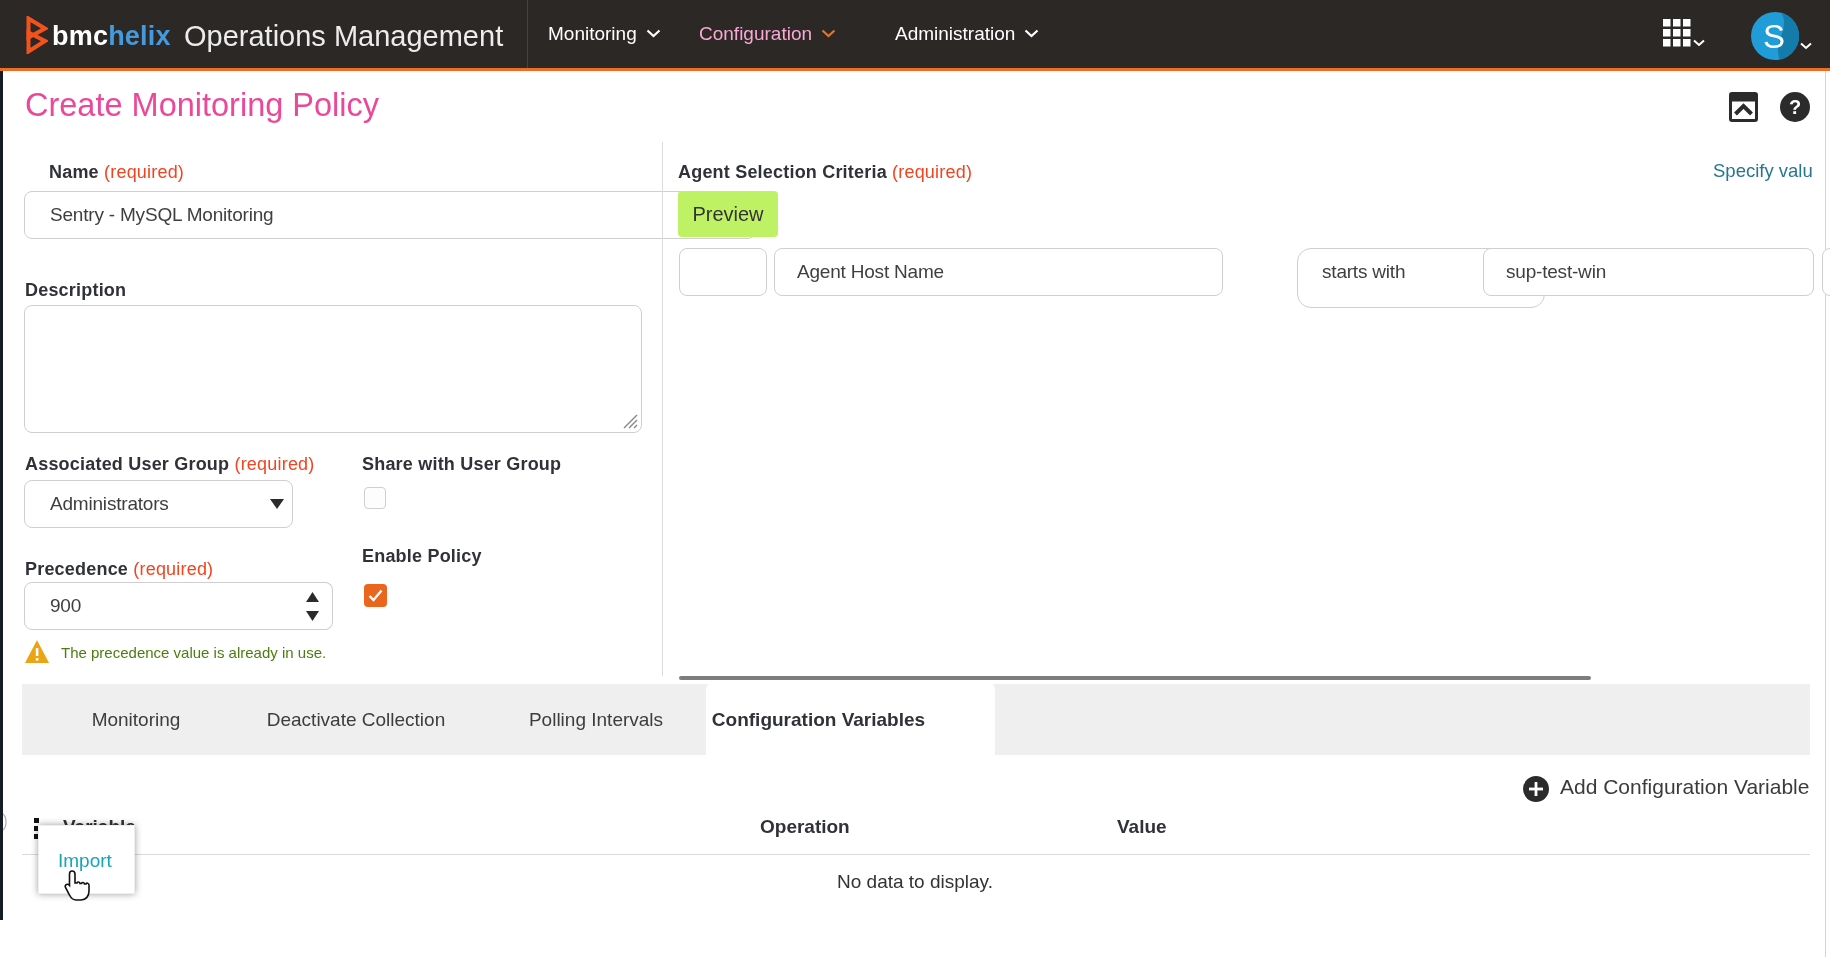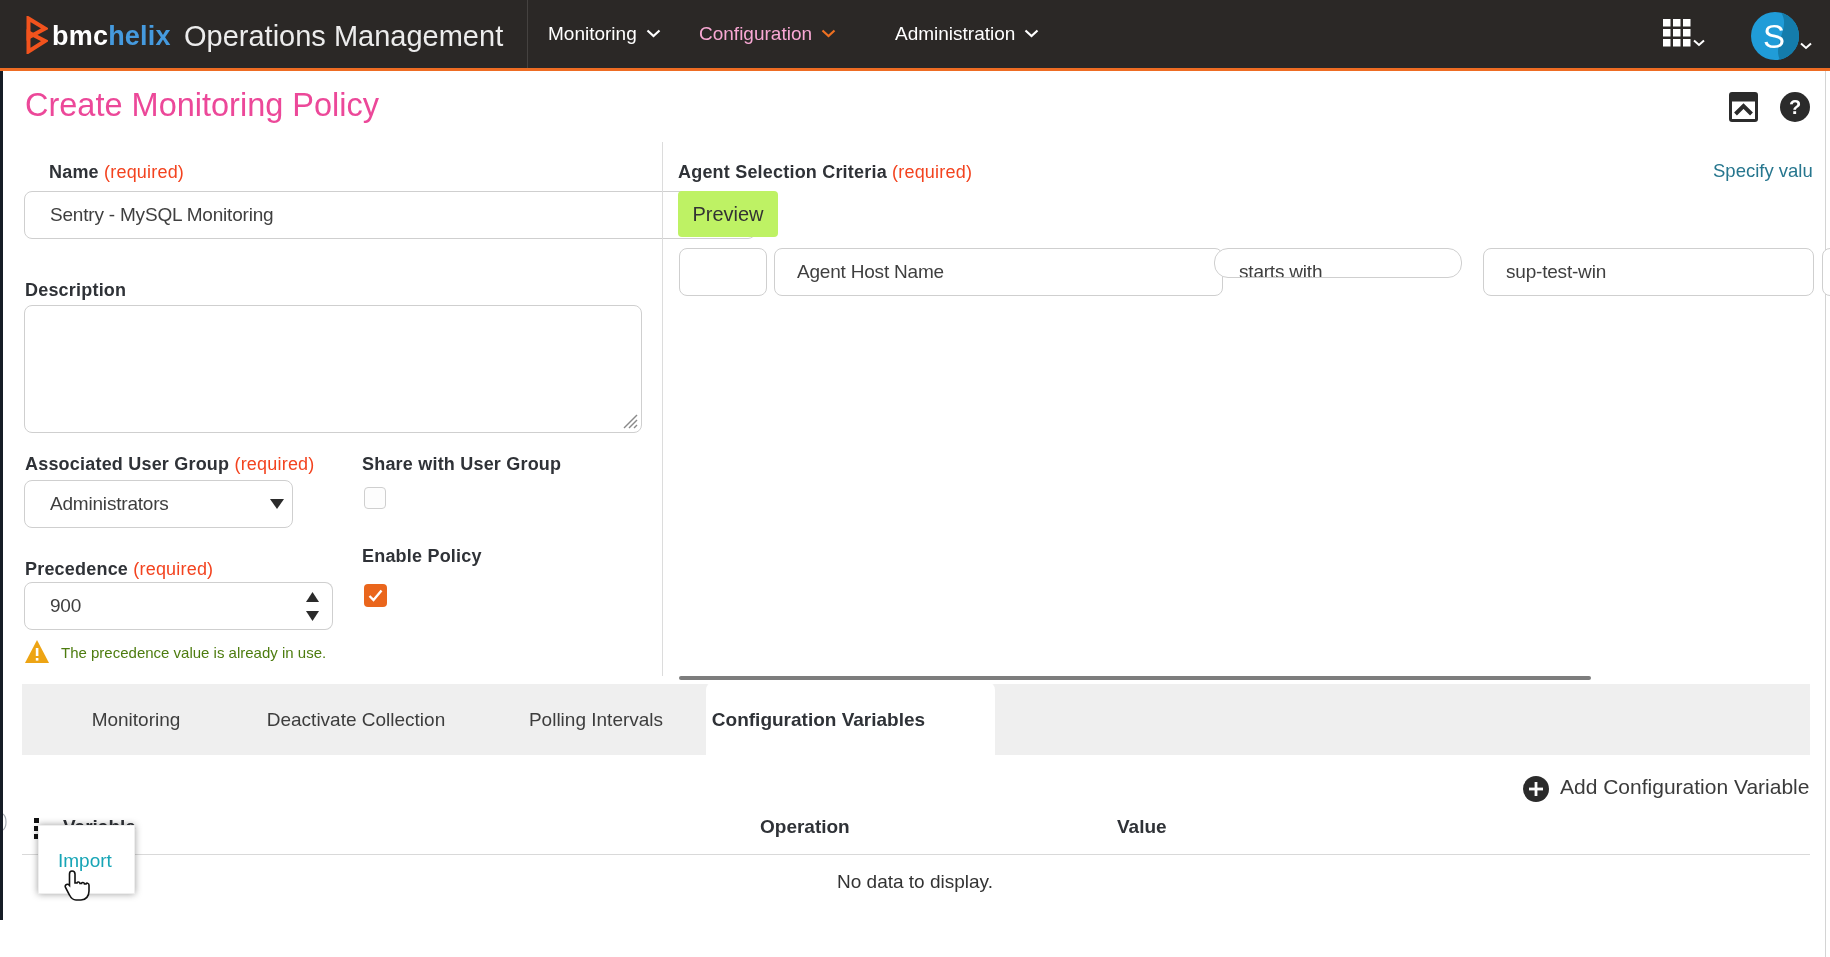--- a/index.html
+++ b/index.html
@@ -143,21 +143,21 @@
   <div class="abs" style="left:662px;top:142px;width:1px;height:534px;background:#dcdcdc;"></div>
 
   <div class="lbl" style="left:678px;top:162px;">Agent Selection Criteria <span class="req">(required)</span></div>
   <div class="abs" style="left:1713px;top:160px;font-size:18.5px;color:#26768e;white-space:nowrap;">Specify valu</div>
 
   <div class="abs" style="left:678px;top:191px;width:100px;height:46px;background:#bef264;border-radius:4px;
        font-size:20px;color:#333;text-align:center;line-height:46px;">Preview</div>
 
   <div class="inp" style="left:679px;top:248px;width:88px;height:48px;"></div>
   <div class="inp" style="left:774px;top:248px;width:449px;height:48px;padding-left:22px;">Agent Host Name</div>
-  <div class="inp" style="left:1214px;top:248px;width:248px;height:30px;padding-left:24px;border-radius:14px;">starts with</div>
+  <div class="inp" style="left:1297px;top:248px;width:248px;height:60px;padding-left:24px;border-radius:14px;">starts with</div>
   <div class="inp" style="left:1483px;top:248px;width:331px;height:48px;padding-left:22px;">sup-test-win</div>
   <div class="inp" style="left:1822px;top:248px;width:20px;height:48px;"></div>
 
   <div class="abs" style="left:679px;top:676px;width:912px;height:4px;background:#7d7d7d;border-radius:2px;"></div>
 
   <div id="tabbar"></div>
   <div class="tab" style="left:22px;width:228px;">Monitoring</div>
   <div class="tab" style="left:242px;width:228px;">Deactivate Collection</div>
   <div class="tab" style="left:482px;width:228px;">Polling Intervals</div>
   <div class="abs" style="left:706px;top:682px;width:289px;height:84px;background:#fff;border-radius:8px 8px 0 0;"></div>

